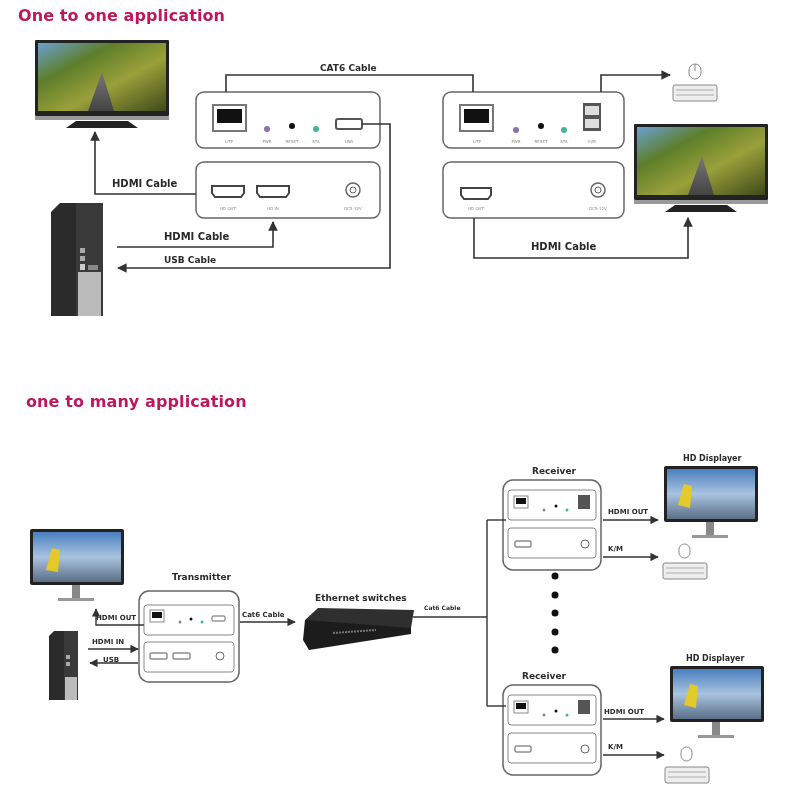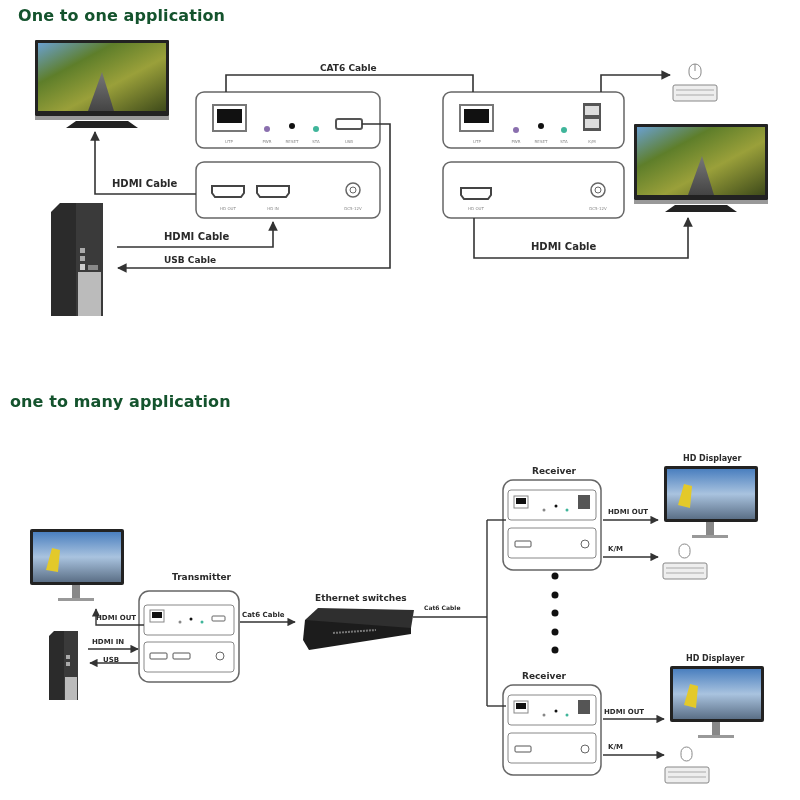--- a/index.html
+++ b/index.html
@@ -1,26 +1,26 @@
 <!DOCTYPE html>
 <html><head>
 <meta charset="utf-8">
 <style>
   html,body{margin:0;padding:0;background:#fff;}
   body{width:800px;height:800px;position:relative;overflow:hidden;font-family:"DejaVu Sans","Liberation Sans",sans-serif;color:#222;}
   svg{position:absolute;left:0;top:0;}
-  .title{position:absolute;font-weight:bold;font-size:16px;color:#14532d;letter-spacing:0.1px;}
+  .title{position:absolute;font-weight:bold;font-size:16px;color:#be185d;letter-spacing:0.1px;}
   .lbl{font-family:"DejaVu Sans","Liberation Sans",sans-serif;font-weight:bold;fill:#2a2a2a;}
   .tiny{font-family:"DejaVu Sans","Liberation Sans",sans-serif;fill:#888;}
 </style>
 </head>
 <body>
 
 <div class="title" style="left:18px;top:6px;">One to one application</div>
-<div class="title" style="left:10px;top:392px;">one to many application</div>
+<div class="title" style="left:26px;top:392px;">one to many application</div>
 
 <svg width="800" height="800" viewBox="0 0 800 800">
   <defs>
     <marker id="arr" viewBox="0 0 10 10" refX="9" refY="5" markerWidth="6" markerHeight="6" orient="auto-start-reverse">
       <path d="M0,0 L10,5 L0,10 z" fill="#333"></path>
     </marker>
     <linearGradient id="tvScreen" x1="0" y1="0" x2="1" y2="1">
       <stop offset="0" stop-color="#6aa0d0"></stop>
       <stop offset="0.3" stop-color="#5e7e2a"></stop>
       <stop offset="0.6" stop-color="#9aa03a"></stop>

